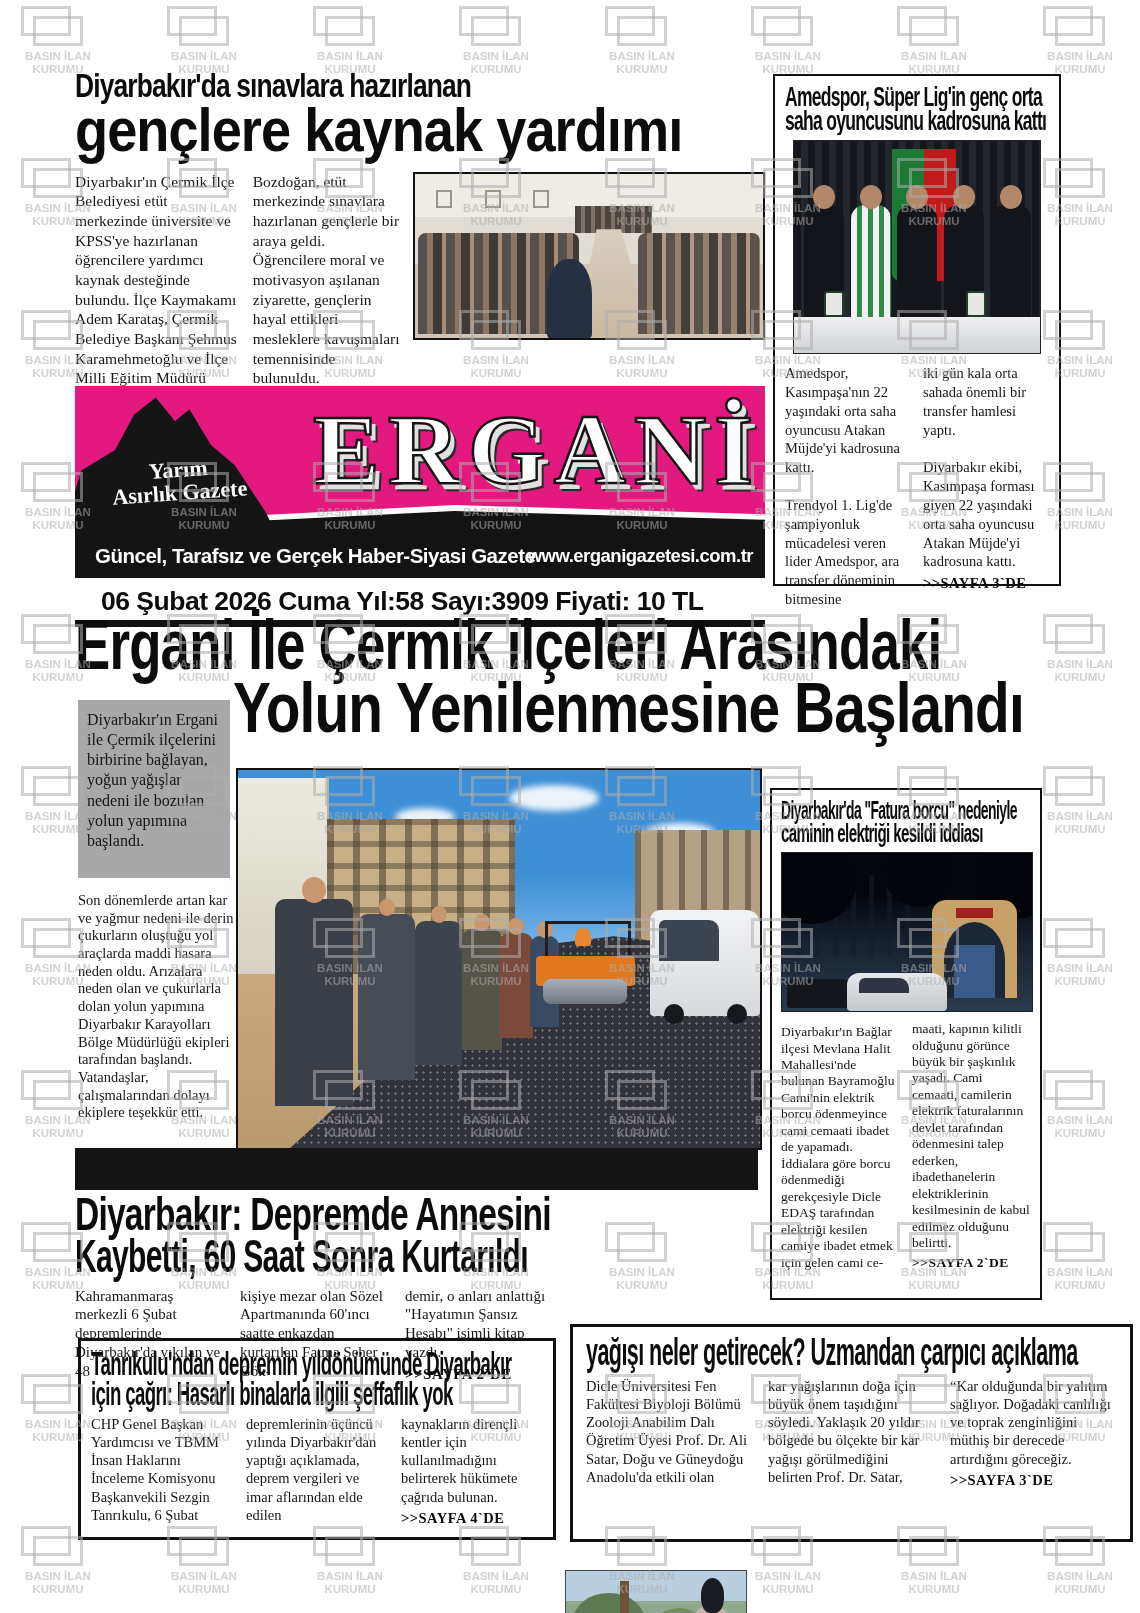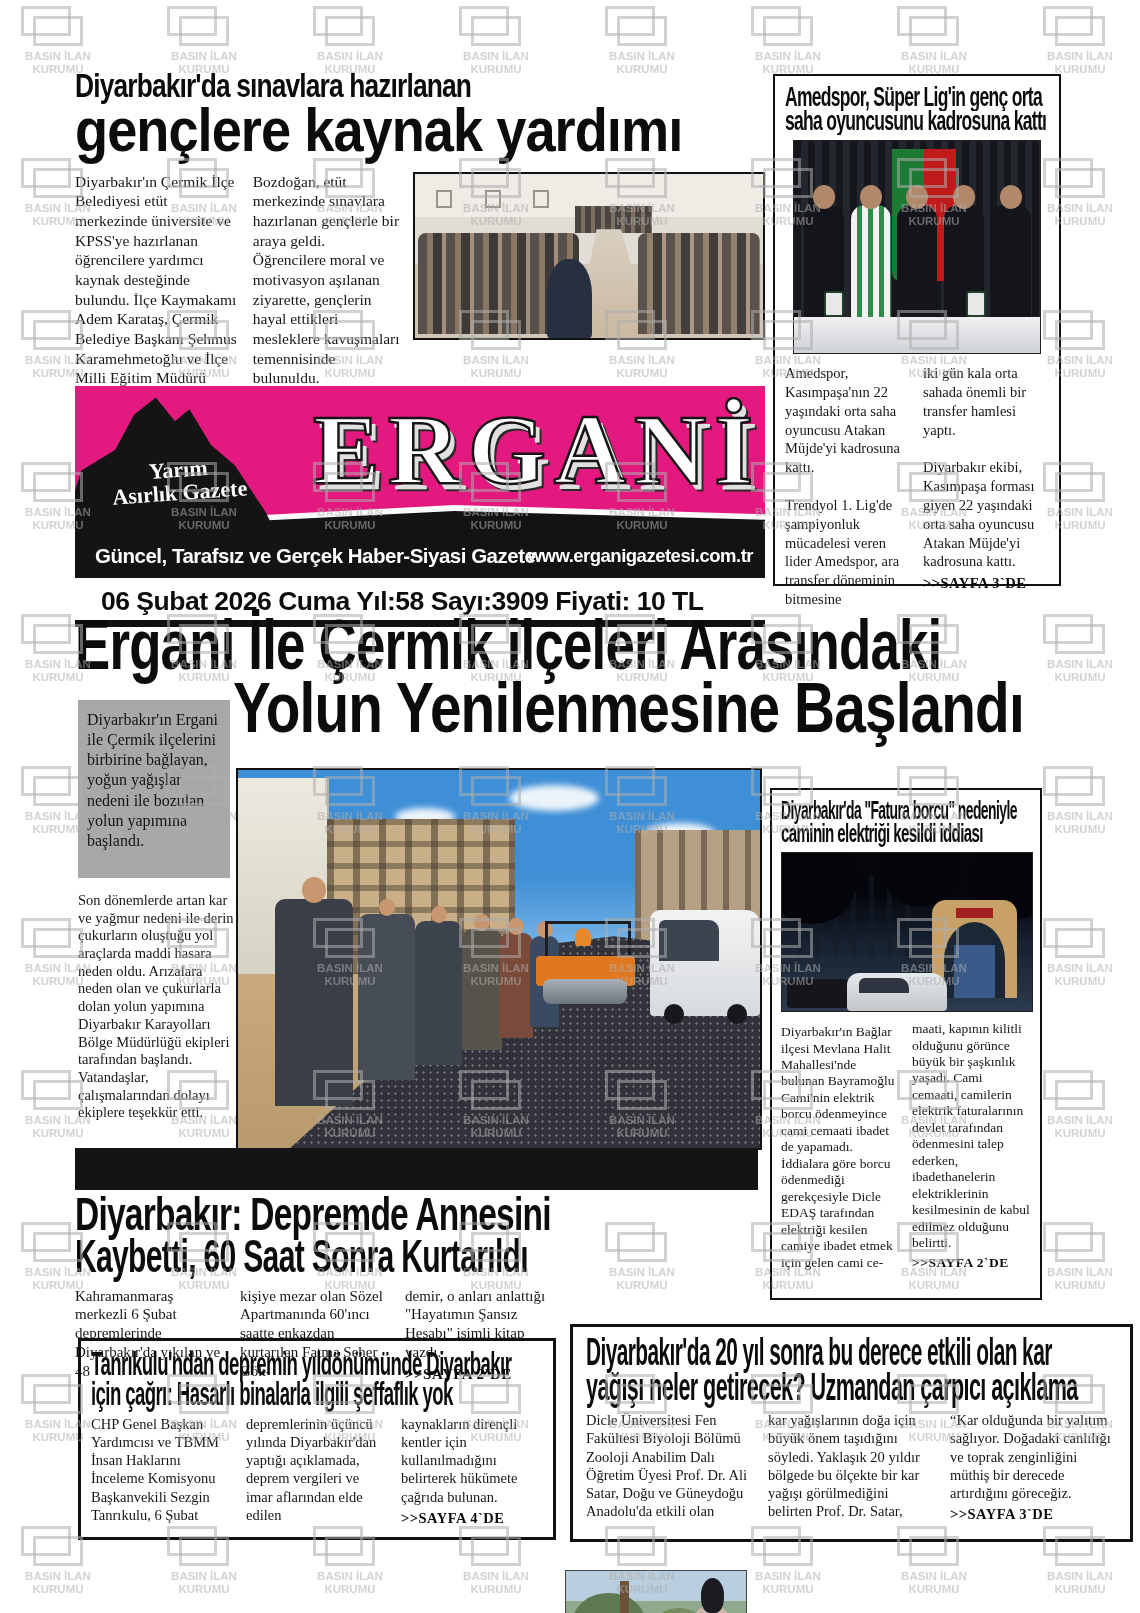--- a/index.html
+++ b/index.html
@@ -351,21 +351,20 @@
       <div class="c bodytxt">depremlerinin üçüncü yılında Diyarbakır'dan yaptığı açıklamada, deprem vergileri ve imar aflarından elde edilen</div>
       <div class="c">
         <div class="bodytxt">kaynakların dirençli kentler için kullanılmadığını belirterek hükümete çağrıda bulunan.</div>
         <div class="page-ref">&gt;&gt;SAYFA 4`DE</div>
       </div>
     </div>
   </div>
 
   <div id="sec-snow" class="abs">
     <div class="hl">
-      <div class="l1"><span class="cond" style="--sx:.58">Diyarbakır'da 20 yıl sonra bu derece etkili olan kar</span></div>
       <div class="l2"><span class="cond" style="--sx:.6">yağışı neler getirecek? Uzmandan çarpıcı açıklama</span></div>
     </div>
     <div id="snow-cols" class="cols">
       <div class="c bodytxt">Dicle Üniversitesi Fen Fakültesi Biyoloji Bölümü Zooloji Anabilim Dalı Öğretim Üyesi Prof. Dr. Ali Satar, Doğu ve Güneydoğu Anadolu'da etkili olan</div>
       <div class="c bodytxt">kar yağışlarının doğa için büyük önem taşıdığını söyledi. Yaklaşık 20 yıldır bölgede bu ölçekte bir kar yağışı görülmediğini belirten Prof. Dr. Satar,</div>
       <div class="c">
         <div class="bodytxt">“Kar olduğunda bir yalıtım sağlıyor. Doğadaki canlılığı ve toprak zenginliğini müthiş bir derecede artırdığını göreceğiz.</div>
         <div class="page-ref">&gt;&gt;SAYFA 3`DE</div>
       </div>
     </div>

